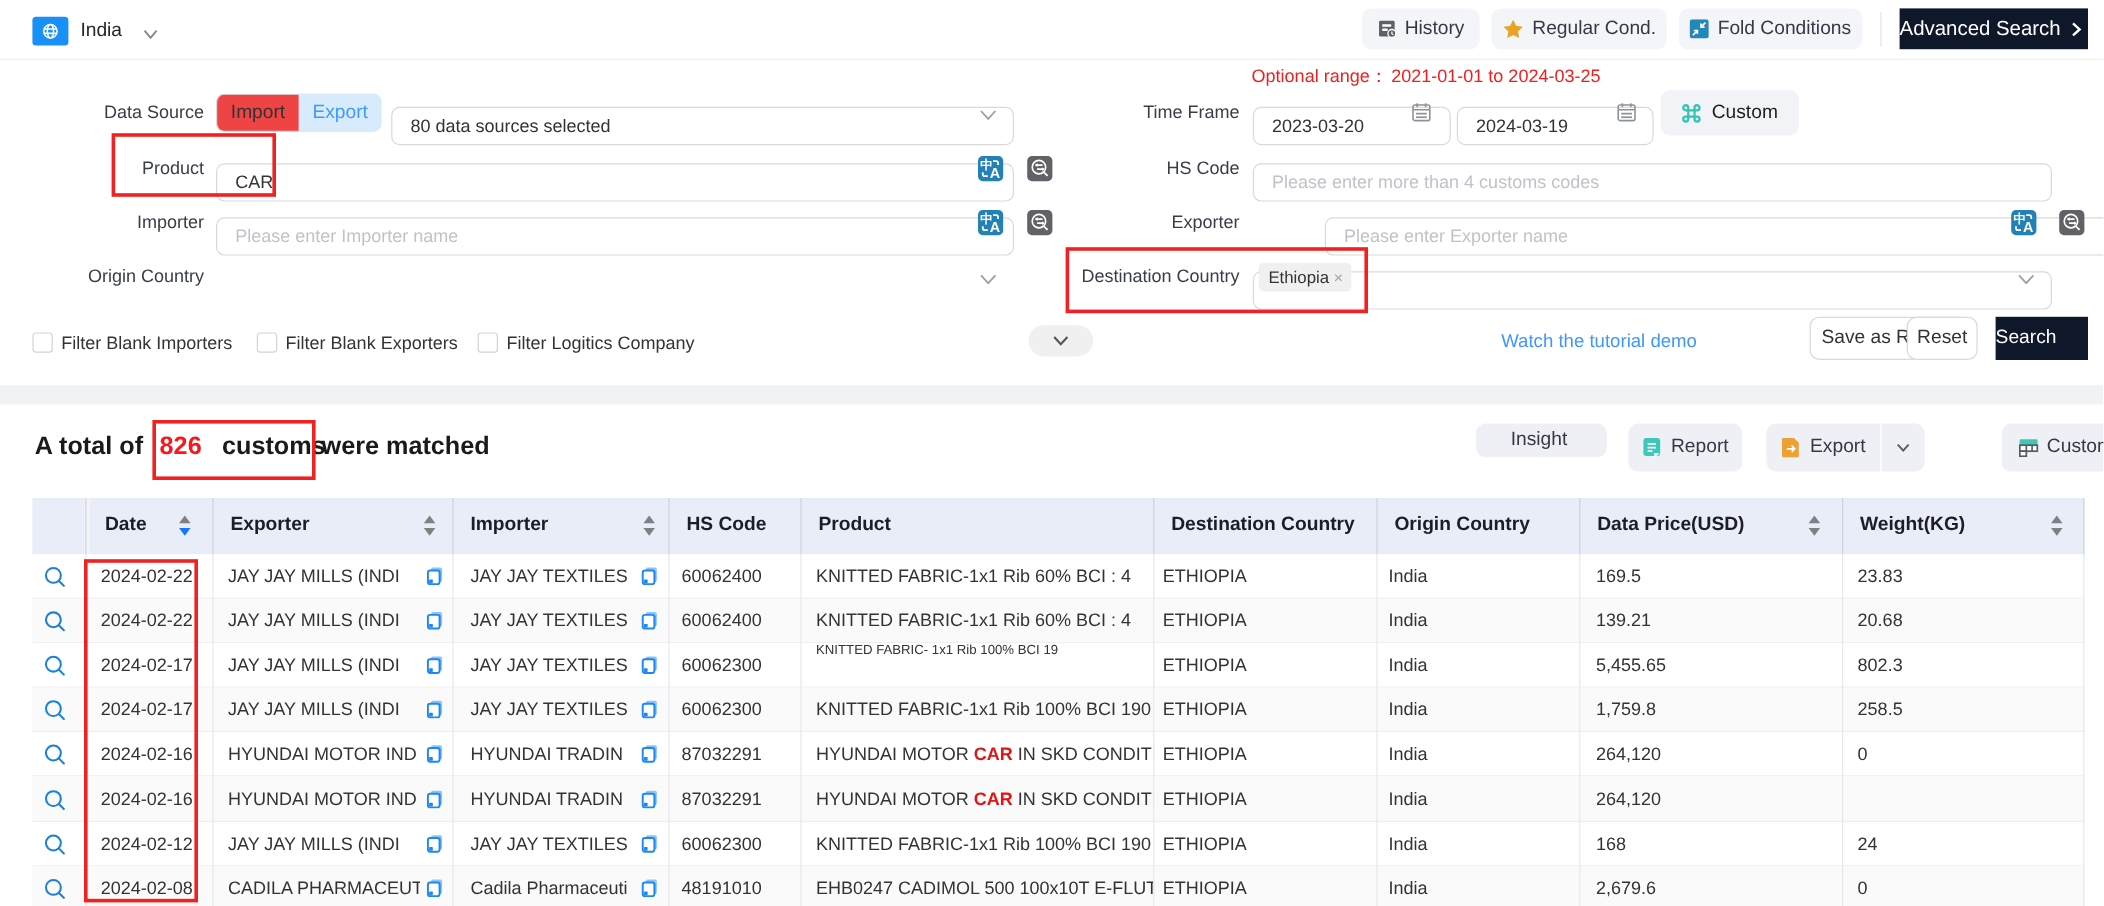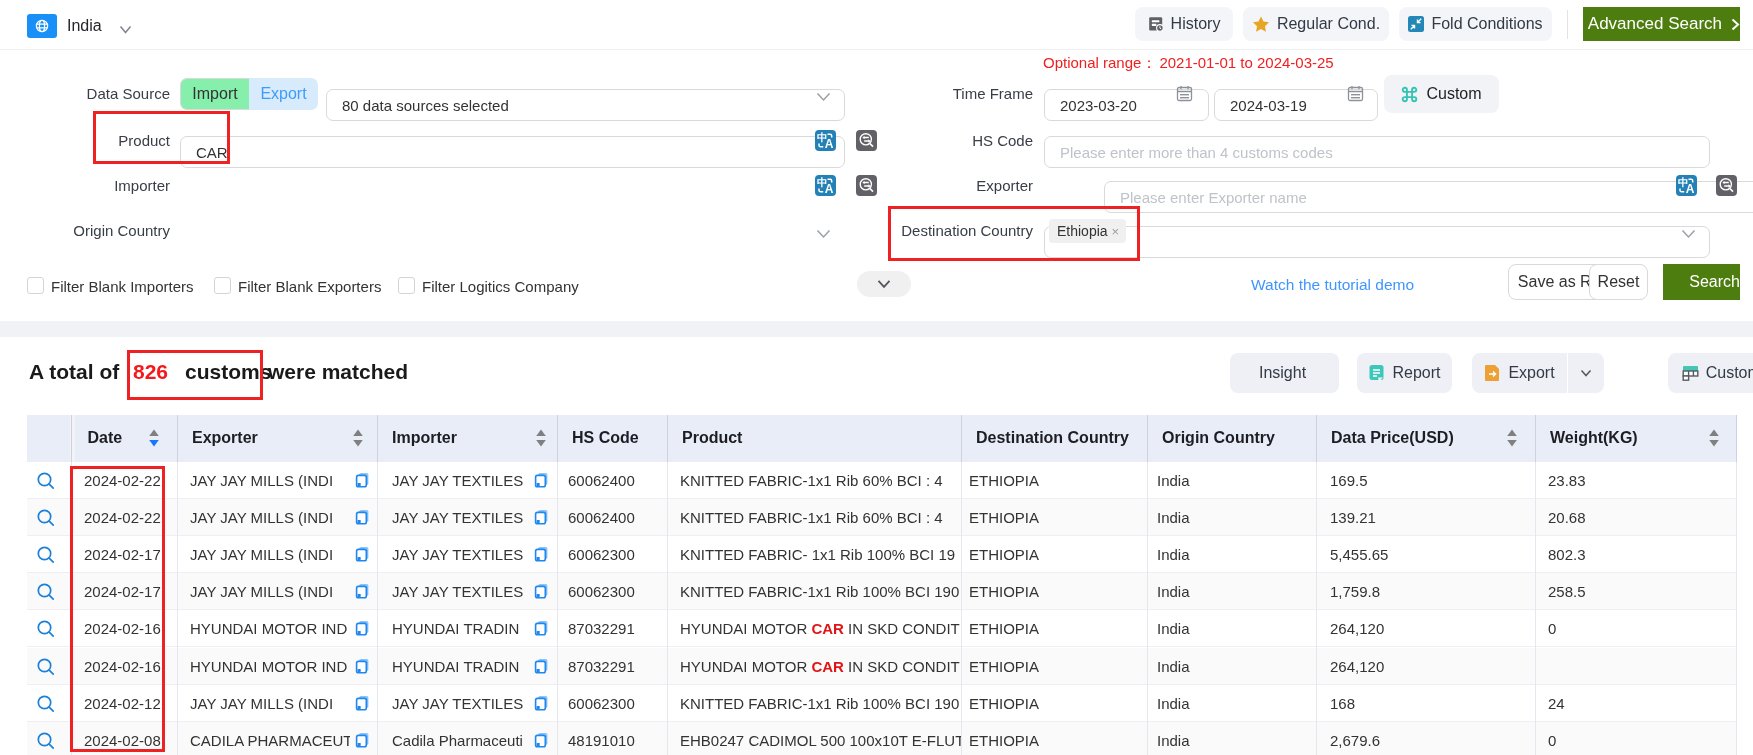--- a/index.html
+++ b/index.html
@@ -7,21 +7,21 @@
 body { font-family:"Liberation Sans", sans-serif; color:#333; font-size:15px; }
 #page { position:relative; width:1753px; height:755px; overflow:hidden; background:#fff; }
 .abs { position:absolute; }
 .lbl { position:absolute; text-align:right; color:#383d47; font-size:15px; line-height:32px; }
 .inp { position:absolute; border:1px solid #d9d9d9; border-radius:7px; background:#fff;margin-top:11px; }
 .ph { color:#bfc3c9; font-size:15px; line-height:31px; padding-left:15px; white-space:nowrap; overflow:hidden; }
 .val { color:#333; font-size:15px; line-height:31px; padding-left:15px; }
 .redbox { position:absolute; border:3px solid #ee2222; }
 .graybtn { position:absolute; background:#f2f4f8; border-radius:8px; display:flex; align-items:center; justify-content:center; font-size:16px; color:#333a45; }
 .whitebtn { position:absolute; background:#fff; border:1px solid #d9d9d9; border-radius:8px; display:flex; align-items:center; justify-content:center; font-size:16px; color:#333; }
-.bluebtn { position:absolute; background:#4d7c0f; border-radius:0; display:flex; align-items:center; justify-content:flex-end; font-size:16px; color:#fff; }
+.bluebtn { position:absolute; background:#0f172a; border-radius:0; display:flex; align-items:center; justify-content:flex-start; font-size:16px; color:#fff; }
 .cb { position:absolute; width:17px; height:17px; border:1px solid #d4d4d4; border-radius:3px; background:#fff; }
 .cblbl { position:absolute; font-size:15px; color:#333; line-height:17px; }
 .ticon { position:absolute; width:21px; height:21px; border-radius:4px; background:#2381b6; }
 .gicon { position:absolute; width:21px; height:21px; border-radius:4px; background:#616167; }
 </style>
 </head>
 <body>
 <div id="page">
 
 <div class="abs" style="left:0;top:0;width:1753px;height:50px;background:#fff;border-bottom:1px solid #efeff1;"></div>
@@ -62,21 +62,21 @@
 <div class="abs" style="left:1567px;top:10px;width:1px;height:29px;background:#e3e3e3;"></div>
 <div class="bluebtn" style="left:1583px;top:7px;width:157px;height:34px;font-size:17px;">Advanced Search
   <svg width="9" height="13" viewBox="0 0 9 13" style="margin-left:9px;">
         <path d="M1.5 1.5l5.5 5-5.5 5" stroke="#fff" stroke-width="2" fill="none"></path>
       </svg>
 </div>
 
 <div class="abs" style="left:1043px;top:54px;font-size:15px;color:#f01e1e;">Optional range： 2021-01-01 to 2024-03-25</div>
 
 <div class="lbl" style="left:0;top:78px;width:170px;">Data Source</div>
-<div class="abs" style="left:180px;top:78px;width:69px;height:32px;border:1px solid #d9d9d9;border-right:none;border-radius:7px 0 0 7px;background:#86efac;text-align:center;line-height:30px;font-size:16px;color:#333;">Import</div>
+<div class="abs" style="left:180px;top:78px;width:69px;height:32px;border:1px solid #d9d9d9;border-right:none;border-radius:7px 0 0 7px;background:#ef4444;text-align:center;line-height:30px;font-size:16px;color:#333;">Import</div>
 <div class="abs" style="left:249px;top:78px;width:69px;height:32px;border-radius:0 7px 7px 0;background:#d8ebfd;text-align:center;line-height:32px;font-size:16px;color:#3d9cfb;">Export</div>
 <div class="inp" style="left:326px;top:78px;width:519px;height:32px;">
       <div class="val">80 data sources selected</div>
     </div>
 <div class="abs" style="left:816px;top:89px;"><svg width="15" height="11" viewBox="0 0 15 11">
         <path d="M1.5 1.5 L7.5 8 L13.5 1.5" stroke="#9aa0a6" stroke-width="1.5" fill="none"></path>
       </svg></div>
 
 <div class="lbl" style="left:800px;top:78px;width:233px;">Time Frame</div>
 <div class="inp" style="left:1044px;top:78px;width:165px;height:32px;">
@@ -124,20 +124,23 @@
         <path d="M8.6 5.9l-1.8 1.7 1.8 1.7M12.4 9.3l1.8 1.7-1.8 1.7" fill="#fff" stroke="none"></path>
       </svg></div>
 <div class="redbox" style="left:93px;top:111px;width:137px;height:53px;"></div>
 
 <div class="lbl" style="left:800px;top:125px;width:233px;">HS Code</div>
 <div class="inp" style="left:1044px;top:125px;width:666px;height:32px;">
       <div class="ph">Please enter more than 4 customs codes</div>
     </div>
 
 <div class="lbl" style="left:0;top:170px;width:170px;">Importer</div>
+<div class="inp" style="left:180px;top:170px;width:665px;height:32px;">
+      <div class="ph">Please enter Importer name</div>
+    </div>
 <div class="ticon" style="left:815px;top:175px;"><svg width="21" height="21" viewBox="0 0 21 21">
         <text x="7.2" y="10.5" font-size="10.5" font-weight="bold" fill="#fff" text-anchor="middle" font-family="Liberation Sans">中</text>
         <text x="14.2" y="18" font-size="12" font-weight="bold" fill="#fff" text-anchor="middle" font-family="Liberation Sans">A</text>
         <path d="M12.5 4.2h2.6q1.6 0 1.6 1.6v1.6" stroke="#fff" stroke-width="1.5" fill="none"></path>
         <path d="M8.2 16.8H5.6q-1.6 0-1.6-1.6v-1.6" stroke="#fff" stroke-width="1.5" fill="none"></path>
       </svg></div>
 <div class="gicon" style="left:856px;top:175px;"><svg width="21" height="21" viewBox="0 0 21 21">
         <circle cx="9.8" cy="9.3" r="5.6" stroke="#fff" stroke-width="1.4" fill="none"></circle>
         <path d="M14 13.6l3 3" stroke="#fff" stroke-width="1.6"></path>
         <path d="M6.8 7.6h6M8.2 11h6" stroke="#fff" stroke-width="1.5"></path>
@@ -193,21 +196,21 @@
 <div class="bluebtn" style="left:1663px;top:264px;width:77px;height:36px;">Search</div>
 
 <div class="abs" style="left:0;top:321px;width:1753px;height:16px;background:#f1f2f6;"></div>
 
 <div class="abs" style="left:29px;top:360px;font-size:21px;font-weight:bold;color:#1a1a1a;">A total of</div>
 <div class="abs" style="left:133px;top:360px;font-size:21px;font-weight:bold;color:#f5191c;">826</div>
 <div class="abs" style="left:185px;top:360px;font-size:21px;font-weight:bold;color:#1a1a1a;">customs</div>
 <div class="abs" style="left:268px;top:360px;font-size:21px;font-weight:bold;color:#1a1a1a;">were matched</div>
 <div class="redbox" style="left:127px;top:350px;width:136px;height:50px;"></div>
 
-<div class="graybtn" style="left:1230px;top:353px;width:109px;height:40px;background:#eef0f5;gap:25px;">
+<div class="graybtn" style="left:1230px;top:353px;width:109px;height:28px;background:#eef0f5;gap:25px;">
   <svg width="19" height="19" viewBox="0 0 19 19" style="margin-right:7px;">
         <path d="M16 6V3a1.5 1.5 0 0 0-1.5-1.5h-11A1.5 1.5 0 0 0 2 3v13a1.5 1.5 0 0 0 1.5 1.5H7" stroke="#1b82c4" stroke-width="1.8" fill="none"></path>
         <path d="M5 5.5h8M5 9h4.5" stroke="#1b82c4" stroke-width="1.6"></path>
         <circle cx="5.8" cy="12.5" r="1" fill="#1b82c4"></circle>
         <rect x="8.8" y="9.8" width="9" height="7.6" rx="1.2" fill="#fff" stroke="#1b82c4" stroke-width="1.6"></rect>
         <text x="13.3" y="16" font-size="6.8" font-weight="bold" fill="#1b82c4" text-anchor="middle" font-family="Liberation Sans">BI</text>
       </svg>
   Insight
   <svg width="12" height="9" viewBox="0 0 12 9" style="margin-left:11px;">
         <path d="M1.5 1.5 L6 6.5 L10.5 1.5" stroke="#565b63" stroke-width="1.6" fill="none"></path>
@@ -361,21 +364,21 @@
           <rect x="2.6" y="10.9" width="3.1" height="3.1" rx="0.6" fill="#1e87f0"></rect>
         </svg></div>
       <div style="position:absolute;left:365px;top:120.9px;width:140px;height:37.2px;display:flex;align-items:center;font-size:15px;color:#333;white-space:nowrap;overflow:hidden;">JAY JAY TEXTILES</div>
       <div style="position:absolute;left:507px;top:130.9px;"><svg width="15" height="16" viewBox="0 0 15 16">
           <rect x="4.2" y="1" width="9.2" height="11.8" rx="1.6" fill="#8cc4f8"></rect>
           <path d="M11.3 3.2l1 1v8a1 1 0 0 1-1 1z" fill="#5fa9f0"></path>
           <rect x="1.6" y="3.4" width="9.7" height="11.4" rx="1.8" fill="#fff" stroke="#1e87f0" stroke-width="1.6"></rect>
           <rect x="2.6" y="10.9" width="3.1" height="3.1" rx="0.6" fill="#1e87f0"></rect>
         </svg></div>
       <div style="position:absolute;left:541px;top:120.9px;height:37.2px;display:flex;align-items:center;font-size:15px;color:#333;">60062300</div>
-      <div style="position:absolute;left:653px;top:120.9px;height:37.2px;width:281px;display:flex;align-items:center;font-size:15px;color:#333;white-space:nowrap;overflow:hidden;">
+      <div style="position:absolute;left:653px;top:120.9px;height:37.2px;width:281px;display:flex;align-items:flex-start;font-size:11px;color:#333;white-space:nowrap;overflow:hidden;">
         <span>KNITTED FABRIC- 1x1 Rib 100% BCI 19</span>
       </div>
       <div style="position:absolute;left:942px;top:120.9px;height:37.2px;display:flex;align-items:center;font-size:15px;color:#333;">ETHIOPIA</div>
       <div style="position:absolute;left:1130px;top:120.9px;height:37.2px;display:flex;align-items:center;font-size:15px;color:#333;">India</div>
       <div style="position:absolute;left:1303px;top:120.9px;height:37.2px;display:flex;align-items:center;font-size:15px;color:#333;">5,455.65</div>
       <div style="position:absolute;left:1521px;top:120.9px;height:37.2px;display:flex;align-items:center;font-size:15px;color:#333;">802.3</div>
       <div style="position:absolute;left:0;top:158.10000000000002px;width:1710px;height:37.2px;background:#fafafa;border-bottom:1px solid #efeff3;"></div>
       <div style="position:absolute;left:8px;top:166.10000000000002px;"><svg width="22" height="22" viewBox="0 0 22 22">
           <circle cx="9.5" cy="9.5" r="6.2" stroke="#1b80d9" stroke-width="1.7" fill="none"></circle>
           <path d="M14.2 14.2l4 4" stroke="#1b80d9" stroke-width="1.7" fill="none" stroke-linecap="round"></path>

